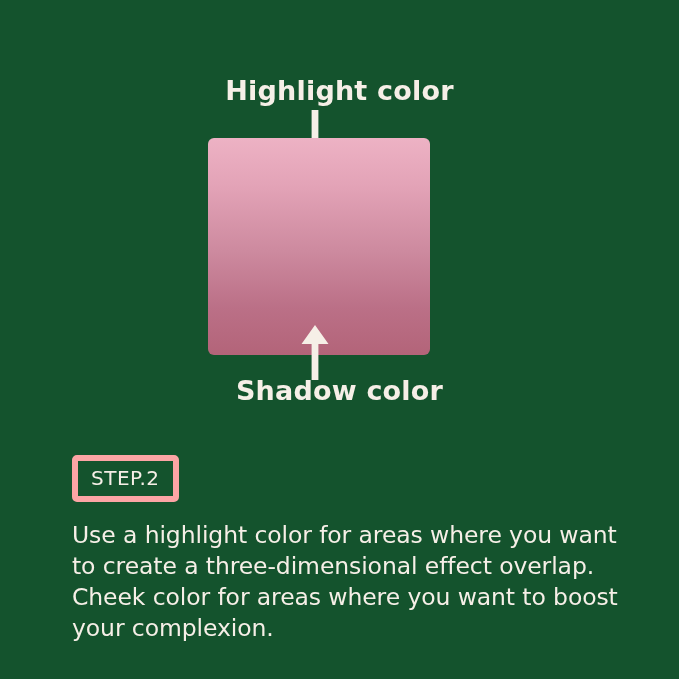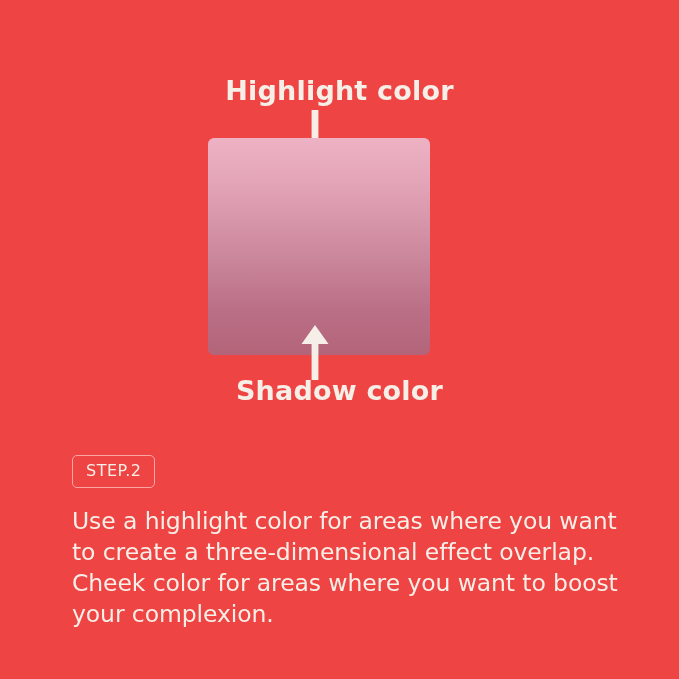--- a/index.html
+++ b/index.html
@@ -11,21 +11,21 @@
     width: 679px;
     height: 679px;
     overflow: hidden;
     font-family: "DejaVu Sans", "Liberation Sans", sans-serif;
   }
 
   #card {
     position: relative;
     width: 679px;
     height: 679px;
-    background: #ef4444;
+    background: #14532d;
     box-sizing: border-box;
   }
 
   
   .diagram {
     position: absolute;
     left: 0;
     top: 0;
     width: 679px;
     height: 430px;
@@ -73,24 +73,24 @@
   
   .copy {
     position: absolute;
     left: 72px;
     top: 455px;
     width: 570px;
   }
 
   .step-badge {
     display: inline-block;
-    border: 1px solid #fca5a5;
+    border: 6px solid #fca5a5;
     border-radius: 5px;
     color: #f6efe7;
-    font-size: 16px;
+    font-size: 20px;
     line-height: 1;
     padding: 7px 13px 8px 13px;
     letter-spacing: 0.5px;
   }
 
   .body-copy {
     margin-top: 18px;
     color: #f6efe7;
     font-size: 23.5px;
     line-height: 1.32;

